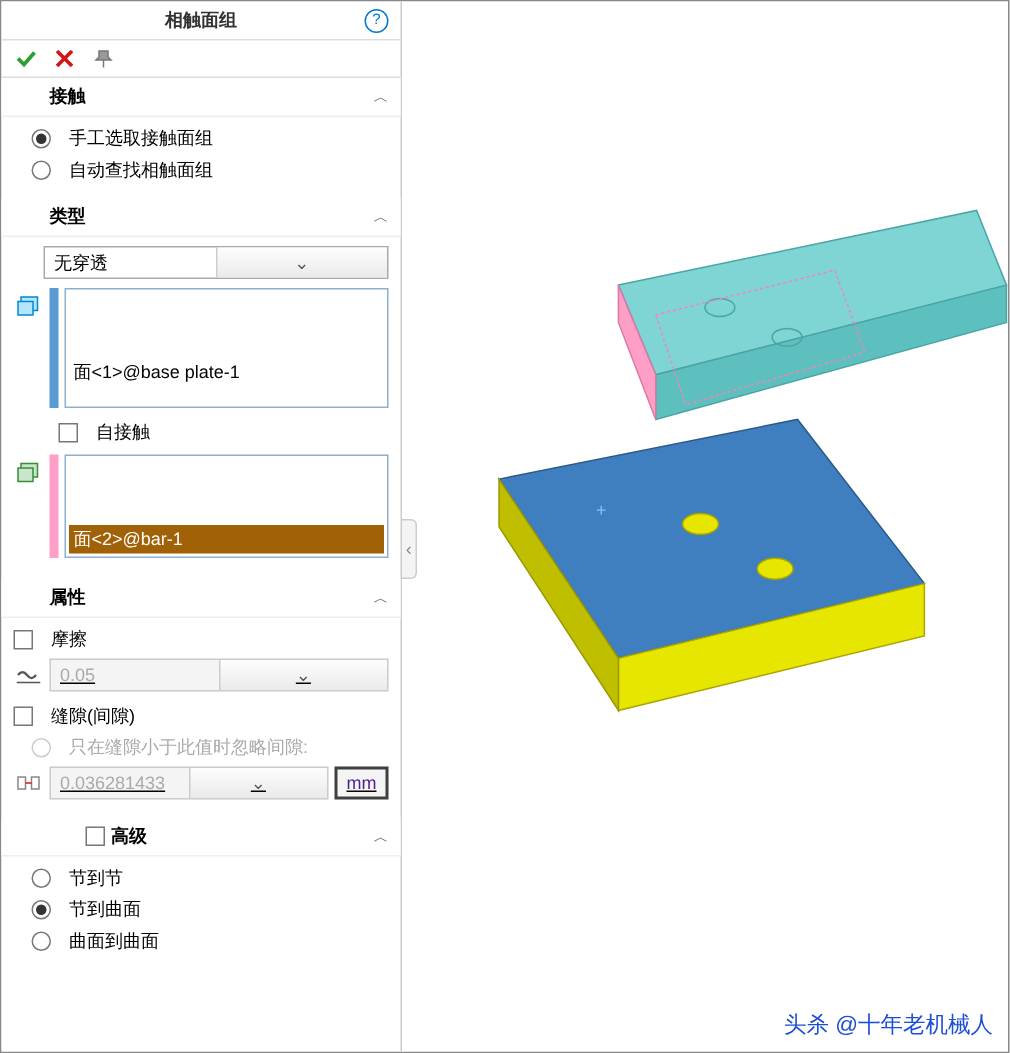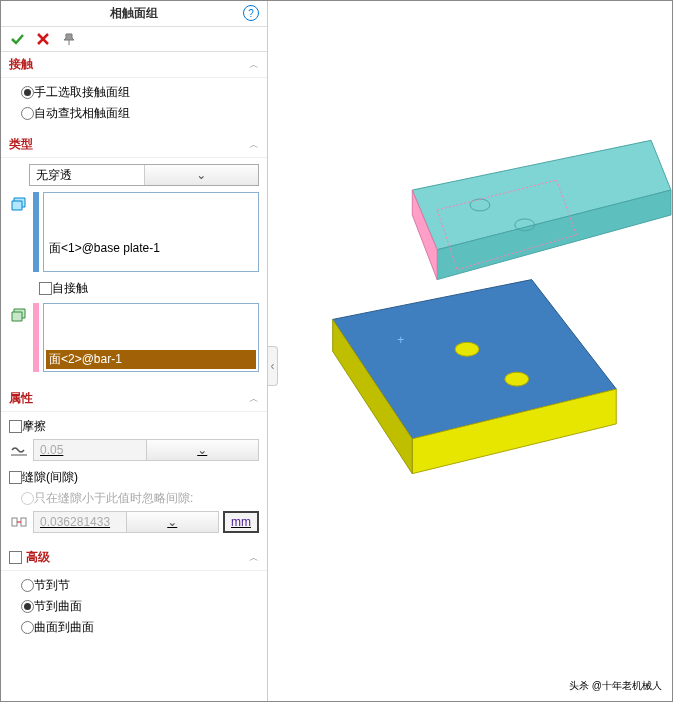--- a/index.html
+++ b/index.html
@@ -1,28 +1,28 @@
 <!DOCTYPE html>
 <html><head>
 <meta charset="utf-8">
 <style>
 * { box-sizing: border-box; font-family: "Microsoft YaHei", sans-serif; font-size: 12px; }
 body { margin: 0; background: #fff; overflow: hidden; }
 .root { width: 673px; height: 702px; border: 1px solid #888; display: flex; position: relative; }
 .panel { width: 267px; border-right: 1px solid #ccc; display: flex; flex-direction: column; background: #fff; }
-.hdr { display: flex; align-items: flex-start; justify-content: center; padding: 4px 6px; border-bottom: 1px solid #ddd; position: relative; }
+.hdr { display: flex; align-items: center; justify-content: center; padding: 4px 6px; border-bottom: 1px solid #ddd; position: relative; }
 .hdr-title { font-weight: bold; color: #333; }
 .hdr-help { position: absolute; right: 8px; color: #0078d4; width: 16px; height: 16px; border: 1.5px solid #0078d4; border-radius: 50%; display: flex; align-items: center; justify-content: center; font-size: 10px; cursor: pointer; }
 .actbar { display: flex; align-items: center; gap: 10px; padding: 4px 8px; border-bottom: 1px solid #ddd; }
 .act { width: 16px; height: 16px; display: flex; align-items: center; justify-content: center; cursor: pointer; }
 .sect-h { display: flex; align-items: center; justify-content: space-between; padding: 4px 8px; background: #fff; border-bottom: 1px solid #eee; cursor: pointer; }
-.sect-h span:first-child { font-weight: bold; color: #b91c1c; }
+.sect-h span:first-child { font-weight: bold; color: #000000; margin-left: 24px; }
 .chev { color: #666; font-size: 10px; }
 .sect-b { padding: 4px 8px 8px 8px; }
-.radio-row, .check-row { display: flex; align-items: center; gap: 0; padding: 2px 0 2px 12px; }
+.radio-row, .check-row { display: flex; align-items: center; gap: 12px; padding: 2px 0 2px 12px; }
 .radio, .chk { width: 13px; height: 13px; border: 1px solid #777; background: #fff; display: flex; align-items: center; justify-content: center; cursor: pointer; }
 .radio { border-radius: 50%; }
 .radio.on::after { content: ""; width: 7px; height: 7px; background: #333; border-radius: 50%; }
 .disabled { color: #aaa; }
 .disabled .radio { border-color: #ccc; }
 .combo { display: flex; align-items: center; border: 1px solid #aaa; background: #fff; height: 22px; margin: 2px 0 6px 20px; }
 .combo span { flex: 1; padding: 0 6px; }
 .combo-btn { width: 18px; height: 100%; border-left: 1px solid #ccc; display: flex; align-items: center; justify-content: center; color: #555; cursor: pointer; background: linear-gradient(#fdfdfd,#eaeaea); }
 .face-row { display: flex; gap: 4px; margin: 2px 0 6px 0; }
 .face-icon { width: 20px; height: 20px; margin-top: 2px; display: flex; align-items: center; justify-content: center; }
@@ -33,21 +33,21 @@
 .face-list.tall { min-height: 80px; }
 .face-item { padding: 1px 3px; margin-top: 44px; }
 .face-item.sel { background: #a16207; color: #fff; }
 .prop-icon { width: 20px; height: 20px; display: flex; align-items: center; justify-content: center; }
 .num-row { display: flex; align-items: center; gap: 4px; margin: 2px 0 4px 0; text-decoration: underline; }
 .num-input { flex: 1; border: 1px solid #ccc; height: 22px; display: flex; align-items: center; background: #fff; }
 .num-input.dis { background: #f4f4f4; color: #aaa; }
 .num-input span { flex: 1; padding: 0 6px; }
 .unit-box { width: 36px; height: 22px; border: 2px solid #404040; display: flex; align-items: center; justify-content: center; background: #f4f4f4; color: #4c1d95; }
 .viewport { flex: 1; position: relative; background: #fff; }
-.wm { position: absolute; right: 10px; bottom: 8px; color: #000000; font-size: 10px; }
+.wm { position: absolute; right: 10px; bottom: 8px; color: #1d4ed8; font-size: 15px; }
 .mid-tog { position: absolute; left: 267px; top: 345px; width: 10px; height: 40px; background: #f4f4f4; border: 1px solid #ccc; border-left: none; border-radius: 0 4px 4px 0; display: flex; align-items: center; justify-content: center; color: #888; cursor: pointer; }
 svg.scene { position: absolute; inset: 0; }
 </style>
 </head>
 <body>
 
 <div class="root">
 
 <div class="panel">
 

